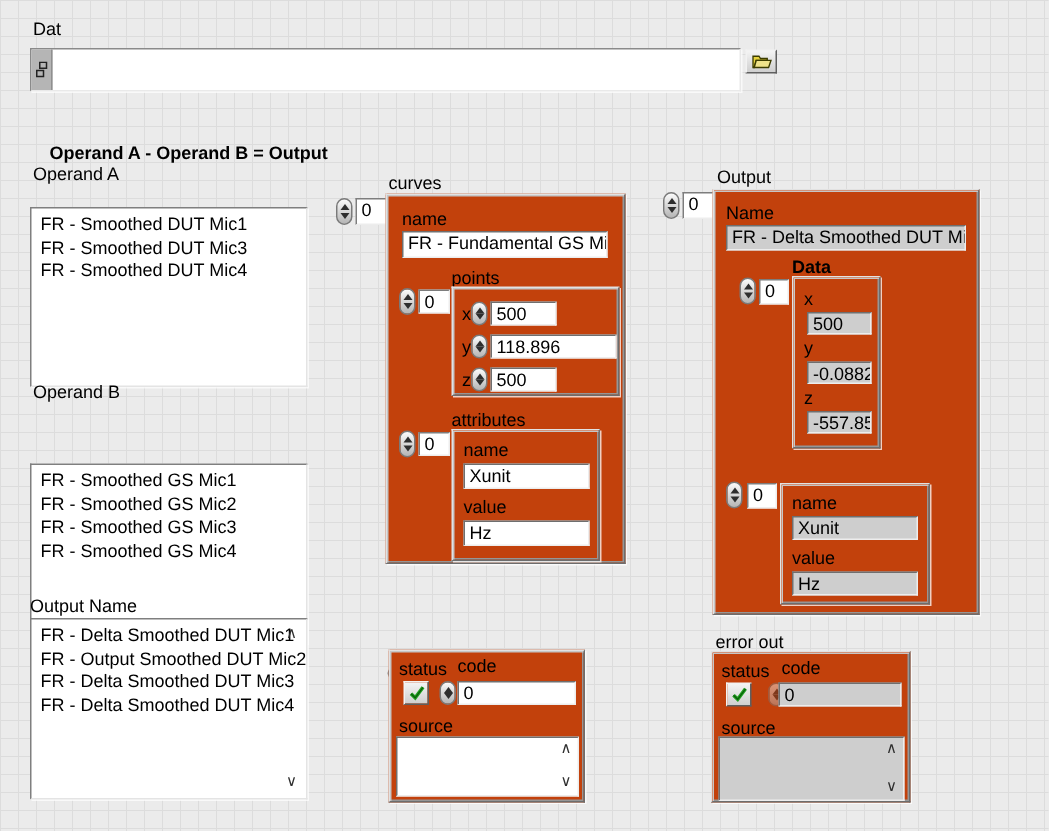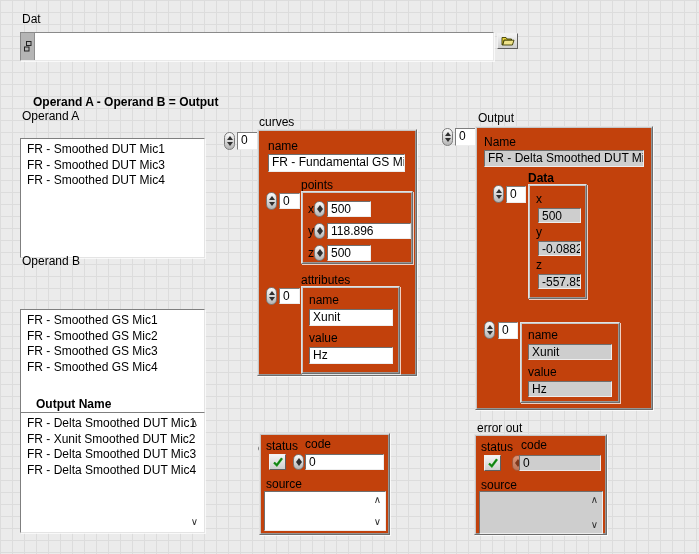--- a/index.html
+++ b/index.html
@@ -106,26 +106,26 @@
   </div>
 
 <div class="lbl" style="left:22px;top:255px;">Operand B</div>
 <div class="listbox" style="left:20px;top:269px;width:185px;height:120px;margin-top:40px;">
     <div class="lb-item">FR - Smoothed GS Mic1</div>
     <div class="lb-item">FR - Smoothed GS Mic2</div>
     <div class="lb-item">FR - Smoothed GS Mic3</div>
     <div class="lb-item">FR - Smoothed GS Mic4</div>
   </div>
 
-<div class="lbl" style="left:36px;top:398px;font-weight:bold;">Output Name</div>
+<div class="lbl" style="left:20px;top:398px;">Output Name</div>
 <div class="listbox" style="left:20px;top:412px;width:185px;height:121px;">
   <span class="chev" style="right:6px;top:5px;">∧</span>
   <span class="chev" style="right:6px;bottom:5px;">∨</span>
 <div class="lb-item">FR - Delta Smoothed DUT Mic1</div>
-    <div class="lb-item">FR - Xunit Smoothed DUT Mic2</div>
+    <div class="lb-item">FR - Output Smoothed DUT Mic2</div>
     <div class="lb-item">FR - Delta Smoothed DUT Mic3</div>
     <div class="lb-item">FR - Delta Smoothed DUT Mic4</div>
   </div>
 
 <div class="spin" style="left:224px;top:132px;">
   <span class="arr-up"></span>
   <span class="arr-dn"></span>
 </div>
 <div class="idx" style="left:237px;top:132px;width:22px;height:18px;">0</div>
 <div class="lbl" style="left:259px;top:116px;">curves</div>

